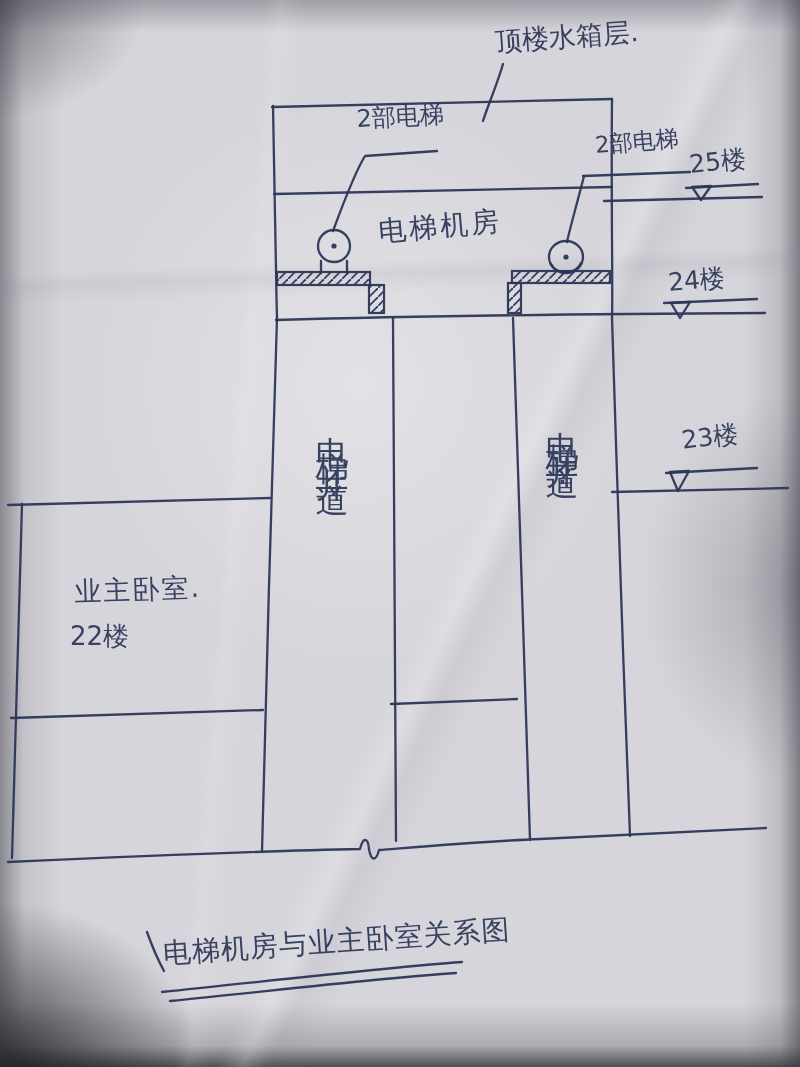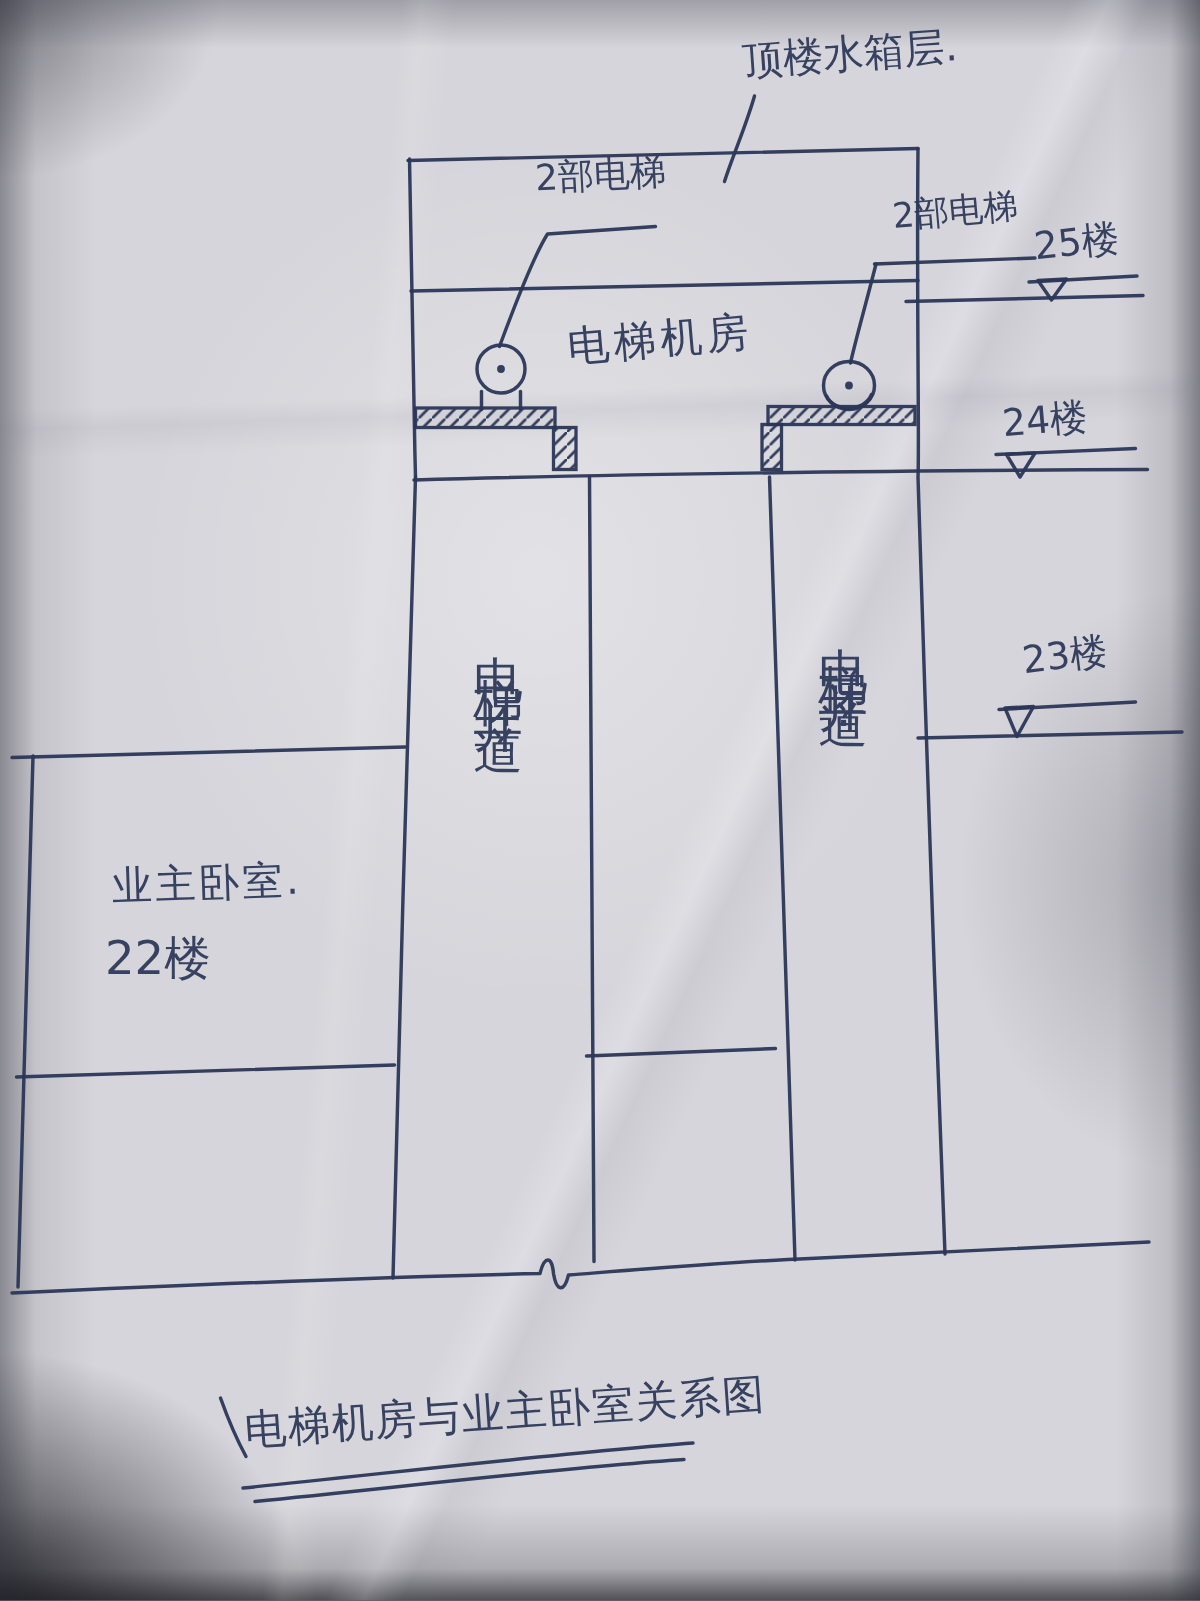--- a/index.html
+++ b/index.html
@@ -39,21 +39,21 @@
   #lbl-top-note{left:494px;top:26px;font-size:27px;transform:rotate(-4deg);}
   #lbl-elev-left{left:356px;top:106px;font-size:24px;transform:rotate(-3deg);}
   #lbl-elev-right{left:594px;top:132px;font-size:23px;transform:rotate(-5deg);}
   #lbl-machine-room{left:377px;top:216px;font-size:28px;letter-spacing:3px;transform:rotate(-5deg);}
   #lbl-f25{left:688px;top:151px;font-size:25px;transform:rotate(-6deg);}
   #lbl-f24{left:667px;top:269px;font-size:25px;transform:rotate(-5deg);}
   #lbl-f23{left:680px;top:427px;font-size:25px;transform:rotate(-7deg);}
   #lbl-shaft-left{left:313px;top:410px;font-size:33px;letter-spacing:16px;}
   #lbl-shaft-right{left:543px;top:405px;font-size:33px;letter-spacing:12px;}
   #lbl-bedroom{left:74px;top:576px;font-size:27px;letter-spacing:2px;transform:rotate(-2deg);}
-  #lbl-f22{left:70px;top:622px;font-size:31px;}
+  #lbl-f22{left:70px;top:622px;font-size:26px;}
   #lbl-caption{left:162px;top:938px;font-size:28px;letter-spacing:1px;transform:rotate(-4deg);}
 </style>
 </head>
 <body>
 
 <div id="stage">
 
   <svg id="sketch" width="800" height="1067" viewBox="0 0 800 1067">
     <defs>
       <pattern id="hatch" width="9" height="9" patternUnits="userSpaceOnUse">

